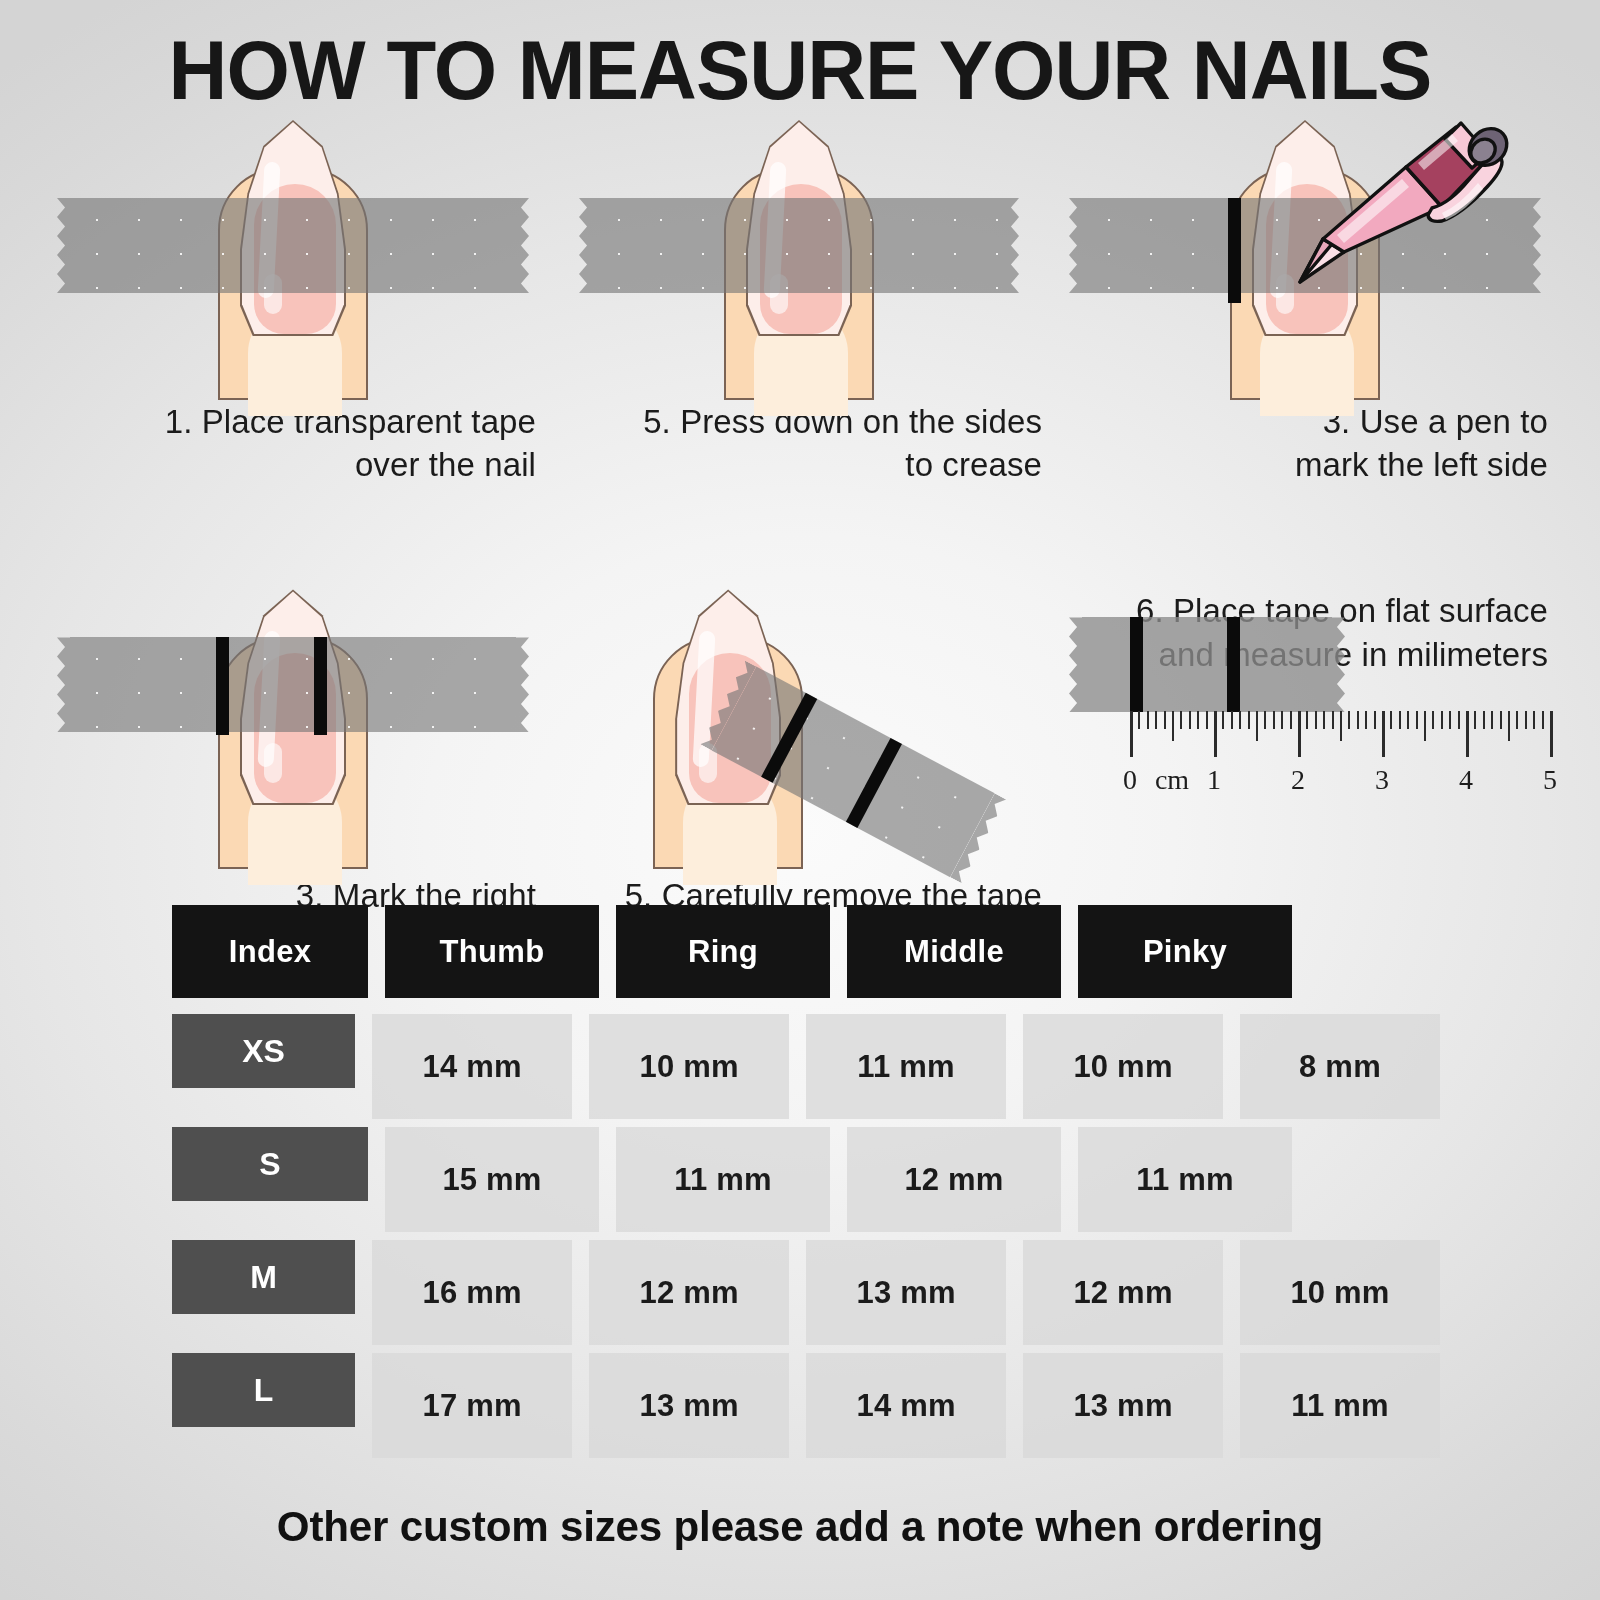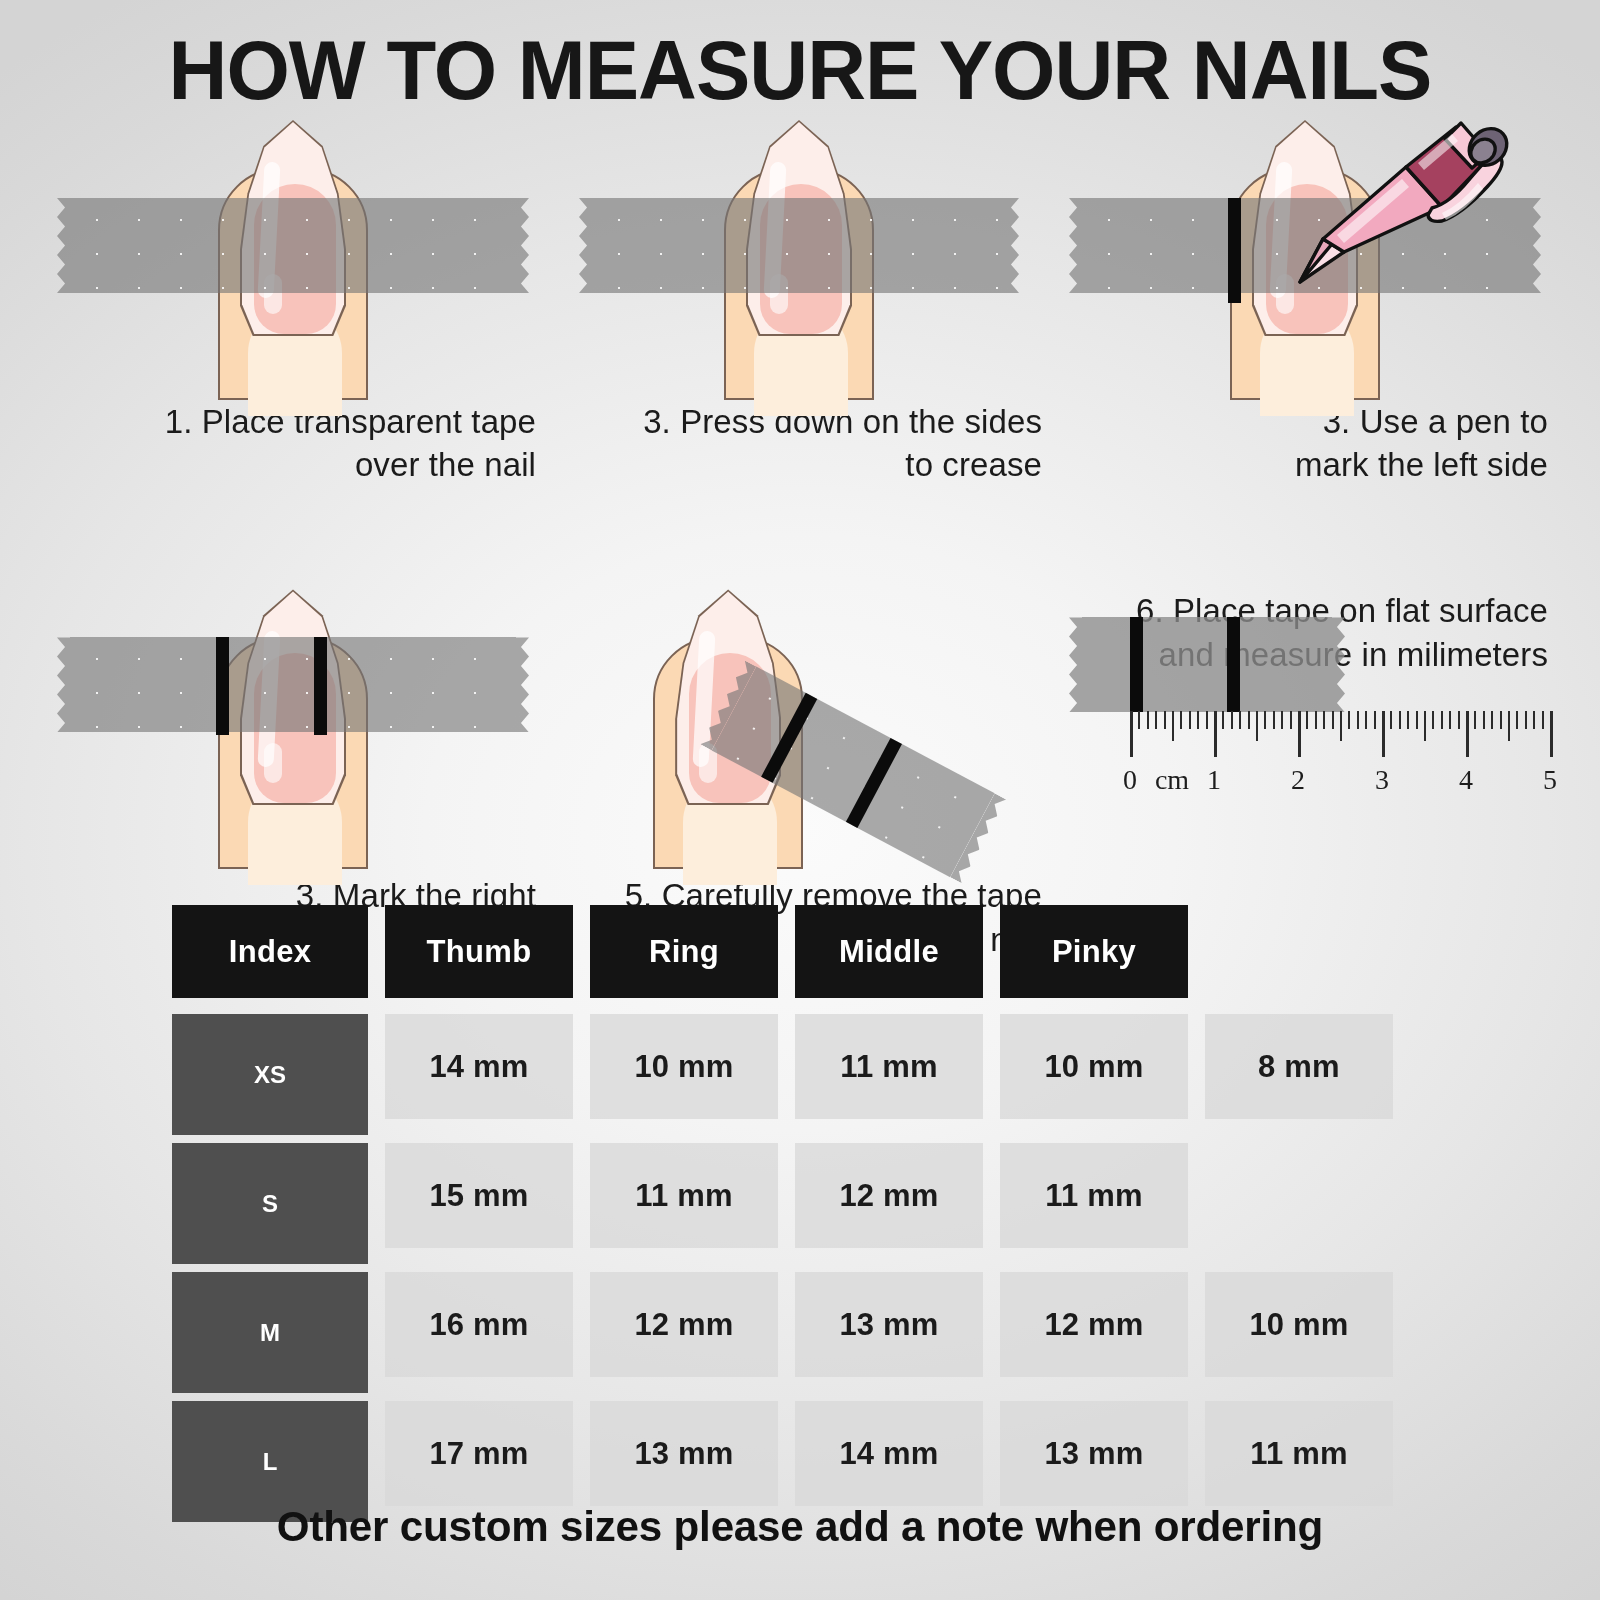--- a/index.html
+++ b/index.html
@@ -150,30 +150,30 @@
     width:1268px;
   }
   .trow{display:flex;gap:17px;margin-bottom:16px;}
   .cell{
     height:93px;
     display:flex;align-items:center;justify-content:center;
     box-sizing:border-box;
     font-weight:bold;
   }
   .c-size{width:196px;}
-  .c-val{width:188px;}
+  .c-val{width:214px;}
   .hcell{
     background:#141414;color:#ffffff;
     font-weight:bold;font-size:31px;
     letter-spacing:.3px;
   }
   .scell{
     background:#4f4f4f;color:#ffffff;
-    font-weight:bold;font-size:24px;
-    height:121px;
+    font-weight:bold;font-size:32px;
+    height:74px;
   }
   .vcell{
     background:rgba(216,216,216,.78);
     color:#1b1b1b;font-size:31px;
     height:105px;
     letter-spacing:.2px;
   }
   .trow.body{margin-bottom:8px;}
 
   
@@ -232,21 +232,21 @@
               <div class="shine2"></div>
             </div>
           </div>
           <div class="tape" style="left:46px;top:78px;width:414px;">
             <div class="zig left"></div>
             <div class="zig right"></div>
             <div class="dots"></div>
           </div>
         </div>
         <div class="caption">
-          <div>3. Press down on the sides</div>
+          <div>5. Press down on the sides</div>
           <div>to crease</div>
         </div>
       </div>
 
       <div class="step">
         <div class="art">
           <div class="finger pointed">
             <div class="skin"></div>
             <div class="nailoutline"></div>
             <div class="nailinner">

